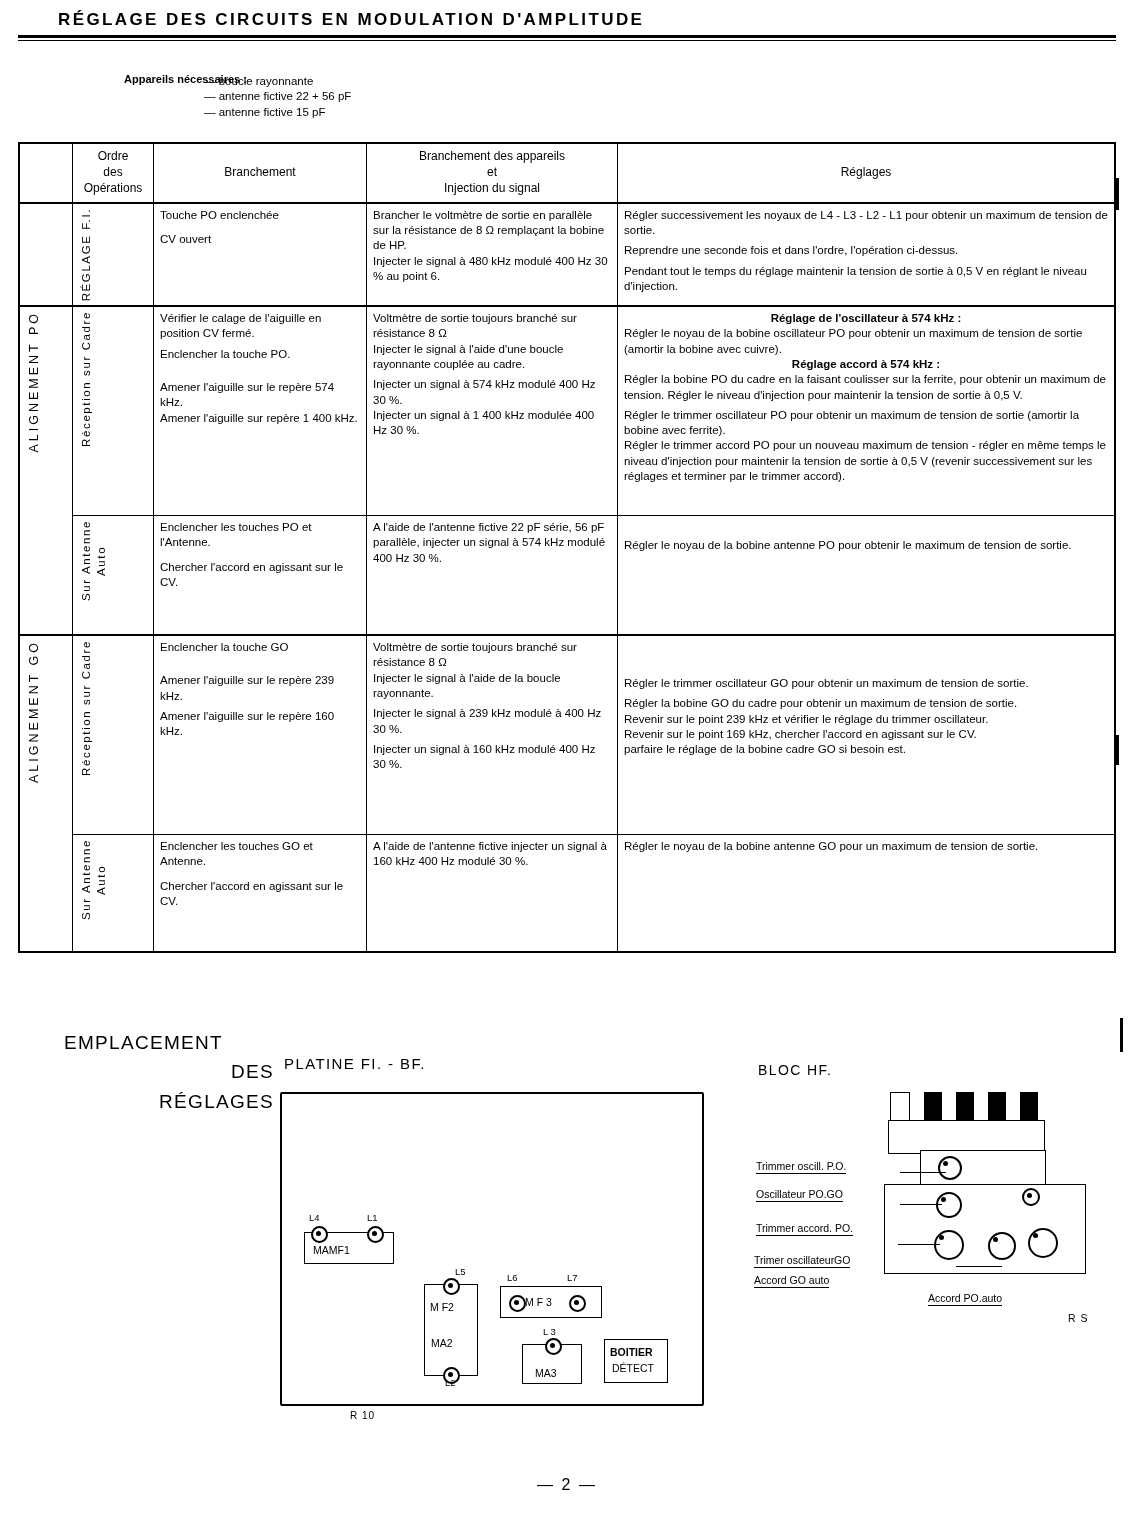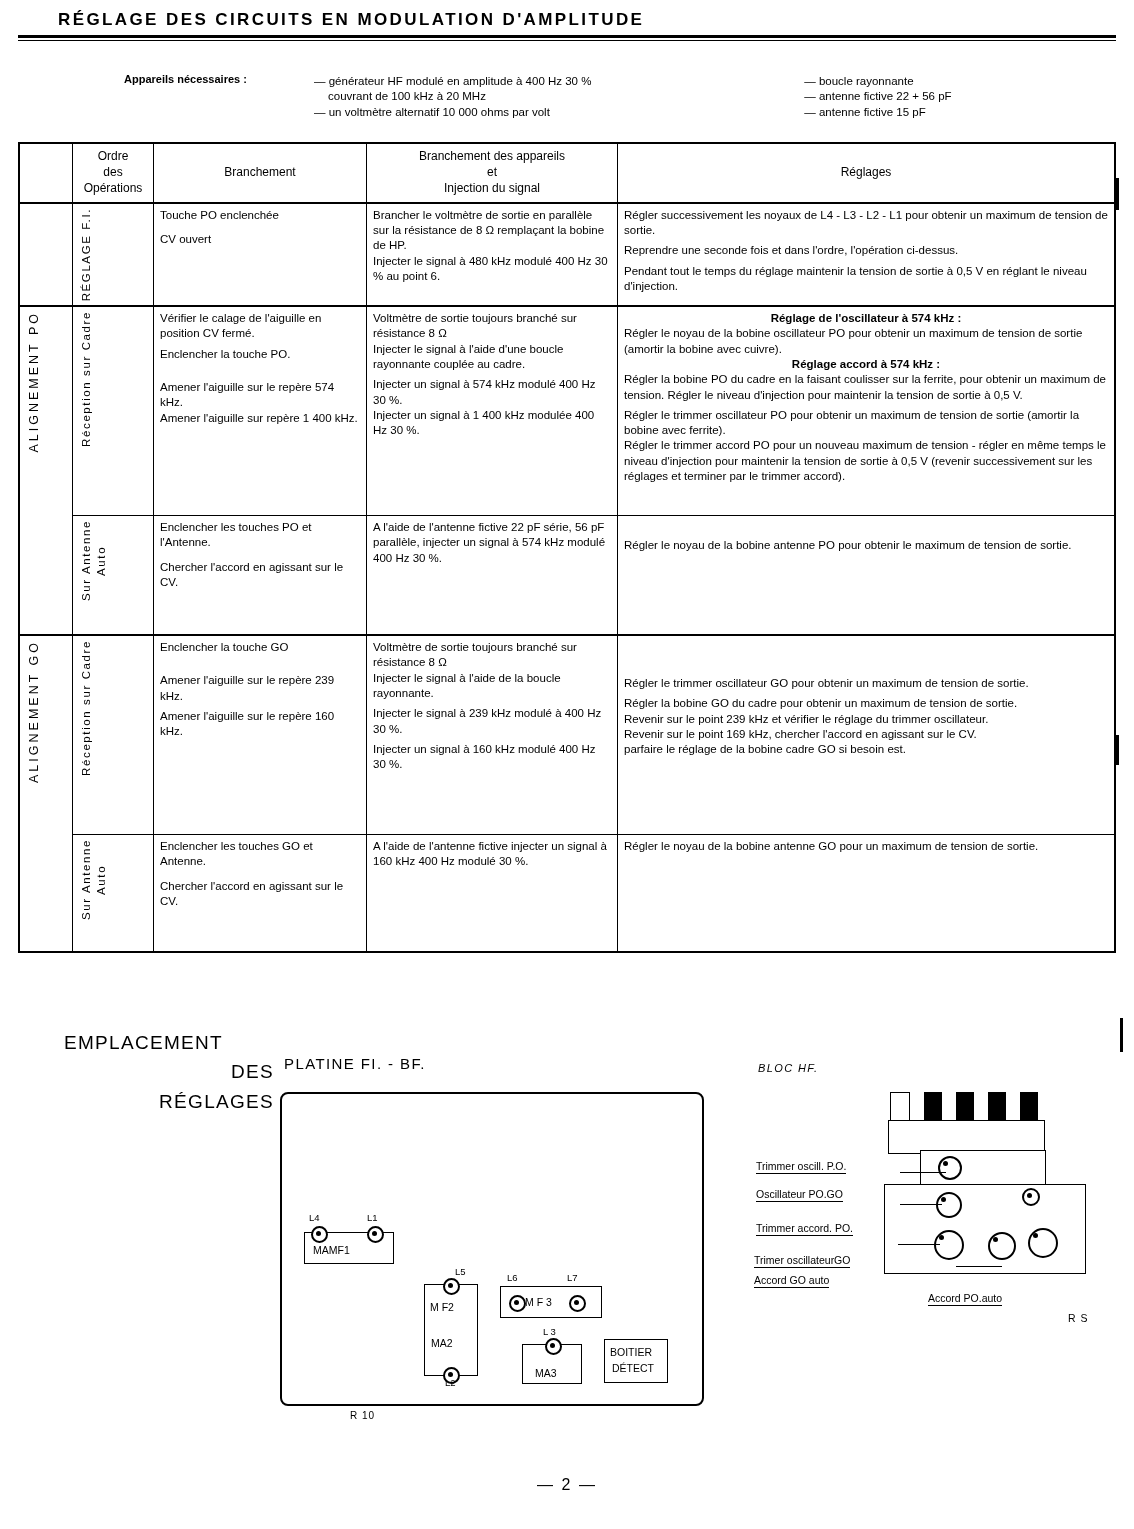--- a/index.html
+++ b/index.html
@@ -55,26 +55,26 @@
 
   
   .lower{position:absolute;left:0;top:1010px;width:1134px;height:420px;}
   .emp{
     position:absolute;left:64px;top:18px;width:210px;
     font-size:19px;letter-spacing:1.3px;line-height:1.55;
   }
   .emp .l2{text-align:right;}
   .emp .l3{text-align:right;}
   .cap-platine{position:absolute;left:284px;top:45px;font-size:15px;letter-spacing:1.4px;font-weight:500;}
-  .cap-bloc{position:absolute;left:758px;top:52px;font-size:11px;letter-spacing:1.4px;font-weight:500;font-style:italic;}
+  .cap-bloc{position:absolute;left:758px;top:52px;font-size:14px;letter-spacing:1.4px;font-weight:500;}
 
   
   .platine{
     position:absolute;left:280px;top:82px;width:420px;height:310px;
-    border:2px solid #000;border-radius:8px;
+    border:2px solid #000;border-radius:2px;
   }
   .mod{position:absolute;border:1.5px solid #000;background:#fff;font-size:10px;}
   .mod .lbl{position:absolute;font-size:10.5px;}
   .ring{
     position:absolute;width:13px;height:13px;border:2px solid #000;border-radius:50%;
     background:#fff;
   }
   .ring:after{
     content:"";position:absolute;left:3px;top:3px;width:5px;height:5px;border-radius:50%;background:#000;
   }
@@ -100,25 +100,20 @@
 
   <div class="title-wrap">
     <div class="title">RÉGLAGE DES CIRCUITS EN MODULATION D'AMPLITUDE</div>
     <div class="title-rule"></div>
     <div class="title-rule2"></div>
   </div>
 
   <div class="equip">
     <div class="equip-head">Appareils nécessaires :</div>
     <div class="equip-cols">
-      <div class="equip-col-a">
-        <li>— générateur HF modulé en amplitude à 400 Hz 30 %</li>
-        <li style="padding-left:14px;">couvrant de 100 kHz  à 20 MHz</li>
-        <li>— un voltmètre alternatif 10 000 ohms par volt</li>
-      </div>
       <div class="equip-col-b">
         <li>— boucle rayonnante</li>
         <li>— antenne fictive 22 + 56 pF</li>
         <li>— antenne fictive 15 pF</li>
       </div>
     </div>
   </div>
 
   <table class="tbl">
     <thead>
@@ -306,21 +301,21 @@
         <span class="lbl" style="left:24px;top:9px;">M F 3</span>
       </div>
 
       <div class="mod" style="left:240px;top:250px;width:58px;height:38px;">
         <div class="ring" style="left:22px;top:-7px;"></div>
         <span class="tag" style="left:20px;top:-19px;">L 3</span>
         <span class="lbl" style="left:12px;top:22px;">MA3</span>
       </div>
 
       <div class="mod" style="left:322px;top:245px;width:62px;height:42px;">
-        <span class="lbl" style="left:5px;top:6px;">BOITIER</span>
+        <span class="lbl" style="left:5px;top:6px;font-weight:bold;">BOITIER</span>
         <span class="lbl" style="left:7px;top:22px;">DÉTECT</span>
       </div>
     </div>
 
     <div class="r10">R 10</div>
     <div class="rs">R S</div>
 
     <div class="bloc">
 
       <div class="blk" style="left:164px;top:4px;width:18px;height:28px;"></div>

